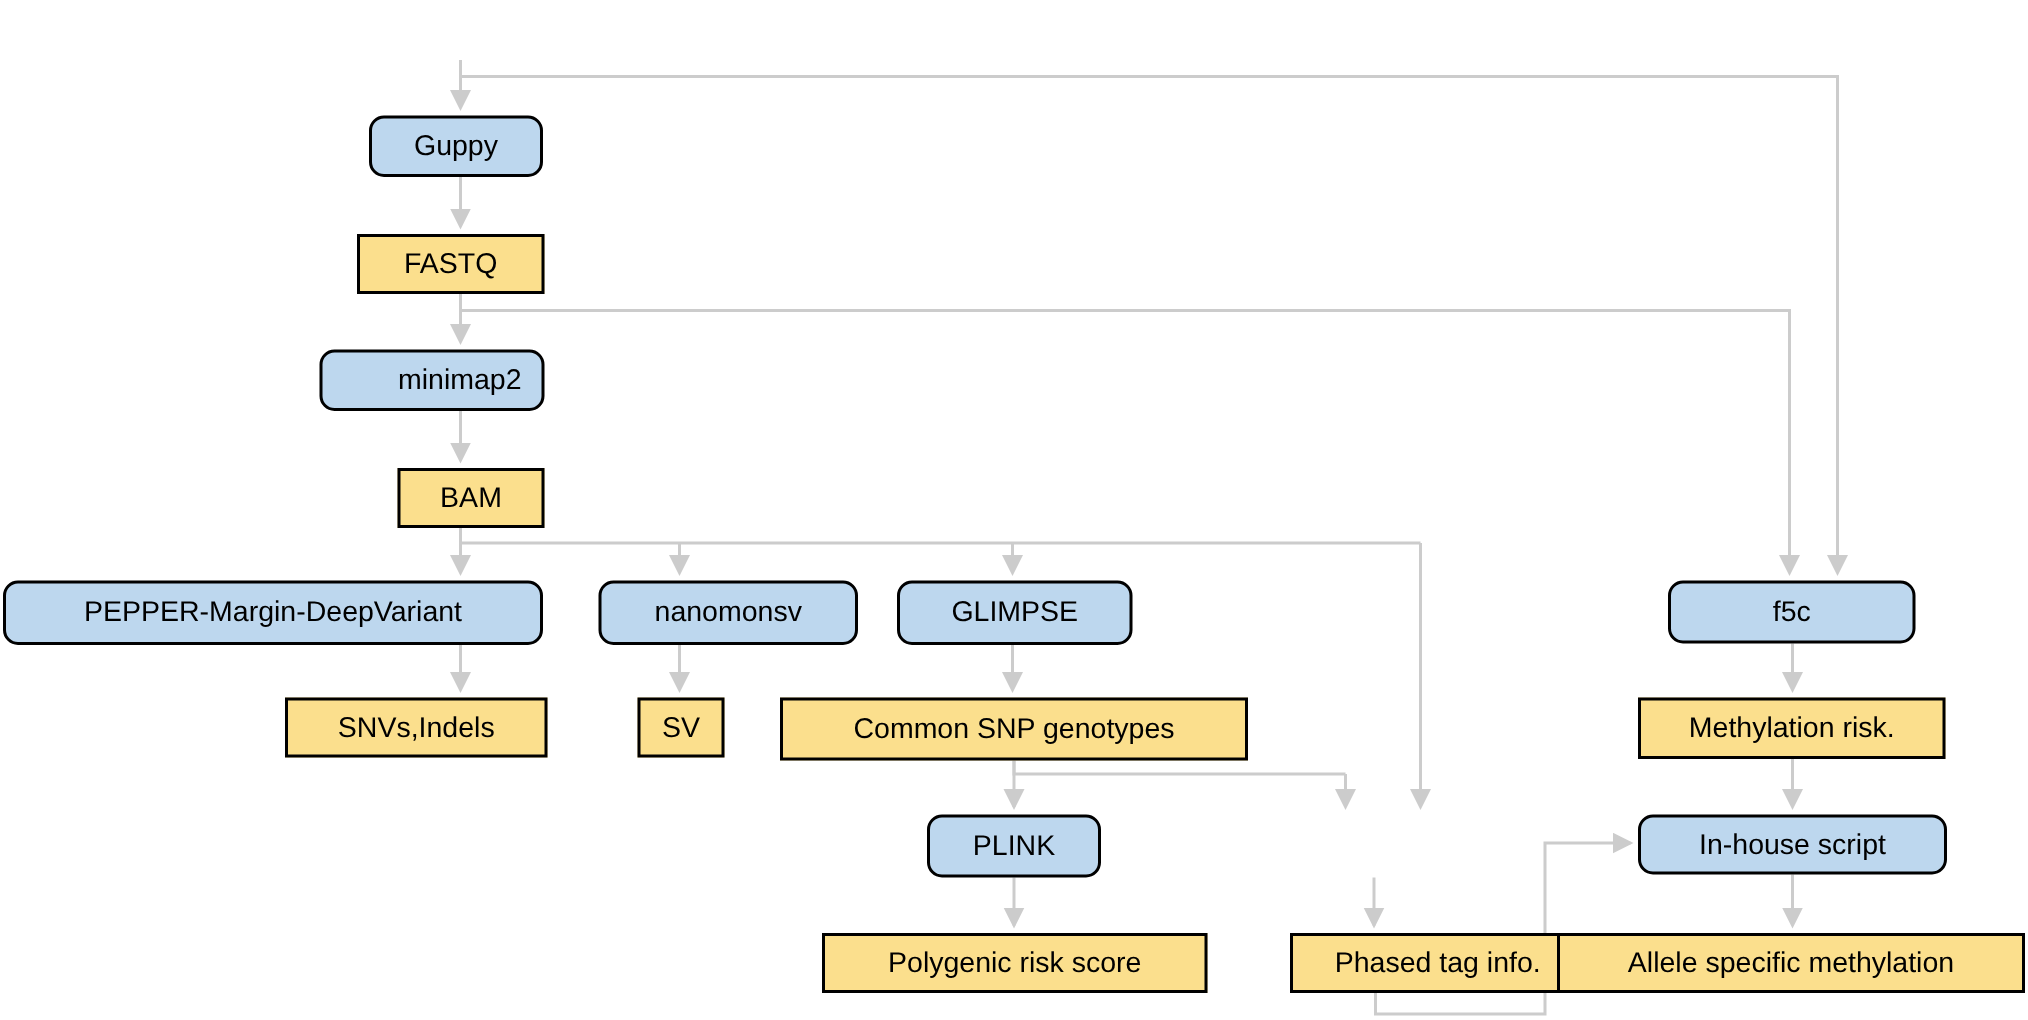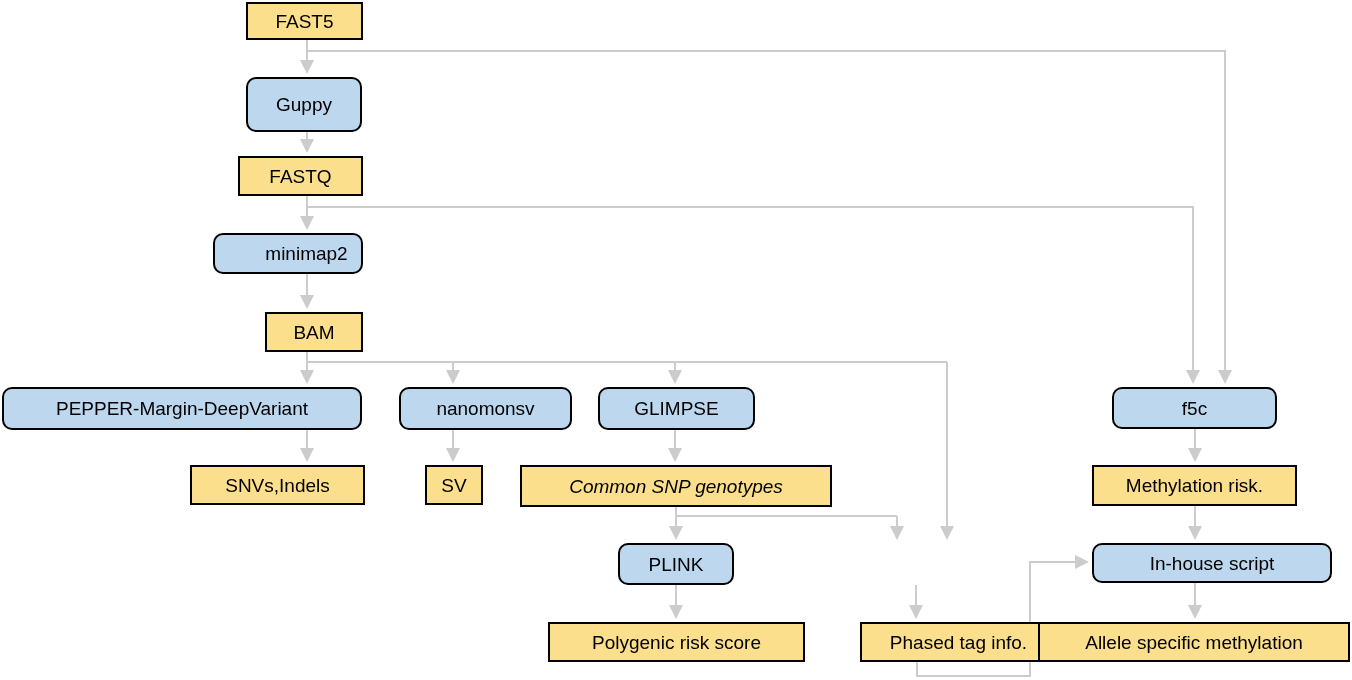--- a/index.html
+++ b/index.html
@@ -72,32 +72,31 @@
     <path class="edge" marker-end="url(#arrow)" d="M676,507 V538"></path>
     <path class="edge" marker-end="url(#arrow)" d="M897,516 V538"></path>
 
     <path class="edge" marker-end="url(#arrow)" d="M676,585 V617"></path>
     <path class="edge" marker-end="url(#arrow)" d="M916,585 V617"></path>
     <path class="edge" marker-end="url(#arrow)" d="M1195,506 V538"></path>
     <path class="edge" marker-end="url(#arrow)" d="M1195,583 V617"></path>
     <path class="edge" marker-end="url(#arrow)" d="M917,662 V676 H1030 V562 H1087"></path>
   </svg>
 
-  <div class="node data" style="left:246px; top:2px;   width:117px; height:38px;">FAST5</div>
-  <div class="node tool" style="left:246px; top:77px;  width:116px; height:55px;">Guppy</div>
+  <div class="node tool" style="left:246px; top:77px;  width:116px; height:41px;">Guppy</div>
   <div class="node data" style="left:238px; top:156px; width:125px; height:40px;">FASTQ</div>
   <div class="node tool" style="left:213px; top:233px; width:150px; height:41px;padding-left:37px;">minimap2</div>
   <div class="node data" style="left:265px; top:312px; width:98px;  height:40px;">BAM</div>
   <div class="node tool" style="left:2px;   top:387px; width:360px; height:43px;">PEPPER-Margin-DeepVariant</div>
   <div class="node tool" style="left:399px; top:387px; width:173px; height:43px;">nanomonsv</div>
   <div class="node tool" style="left:598px; top:387px; width:157px; height:43px;">GLIMPSE</div>
   <div class="node tool" style="left:1112px;top:387px; width:165px; height:42px;">f5c</div>
   <div class="node data" style="left:190px; top:465px; width:175px; height:40px;">SNVs,Indels</div>
   <div class="node data" style="left:425px; top:465px; width:58px;  height:40px;">SV</div>
-  <div class="node data" style="left:520px; top:465px; width:312px; height:42px;font-style:italic;">Common SNP genotypes</div>
+  <div class="node data" style="left:520px; top:465px; width:312px; height:42px;">Common SNP genotypes</div>
   <div class="node data" style="left:1092px;top:465px; width:205px; height:41px;">Methylation risk.</div>
   <div class="node tool" style="left:618px; top:543px; width:116px; height:42px;">PLINK</div>
-  <div class="node tool" style="left:1092px;top:543px; width:240px; height:40px;">In-house script</div>
+  <div class="node tool" style="left:1092px;top:543px; width:206px; height:40px;">In-house script</div>
   <div class="node data" style="left:548px; top:622px; width:257px; height:40px;">Polygenic risk score</div>
   <div class="node data" style="left:860px; top:622px; width:197px; height:40px;">Phased tag info.</div>
   <div class="node data" style="left:1038px;top:622px; width:312px; height:40px;">Allele specific methylation</div>
 
 </div>
 
 </body></html>

